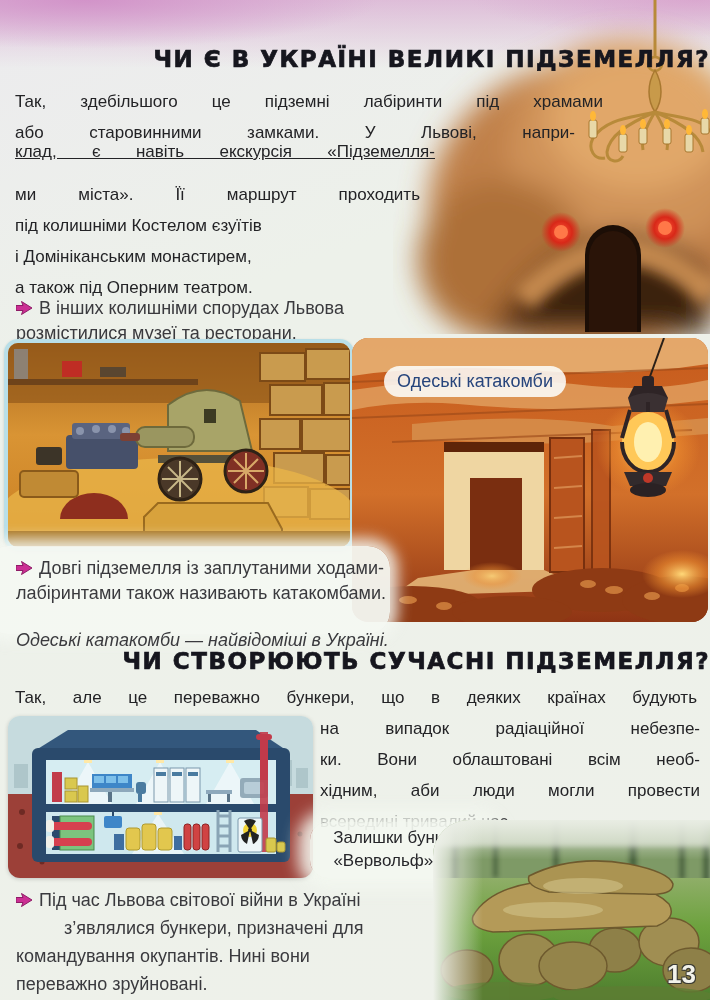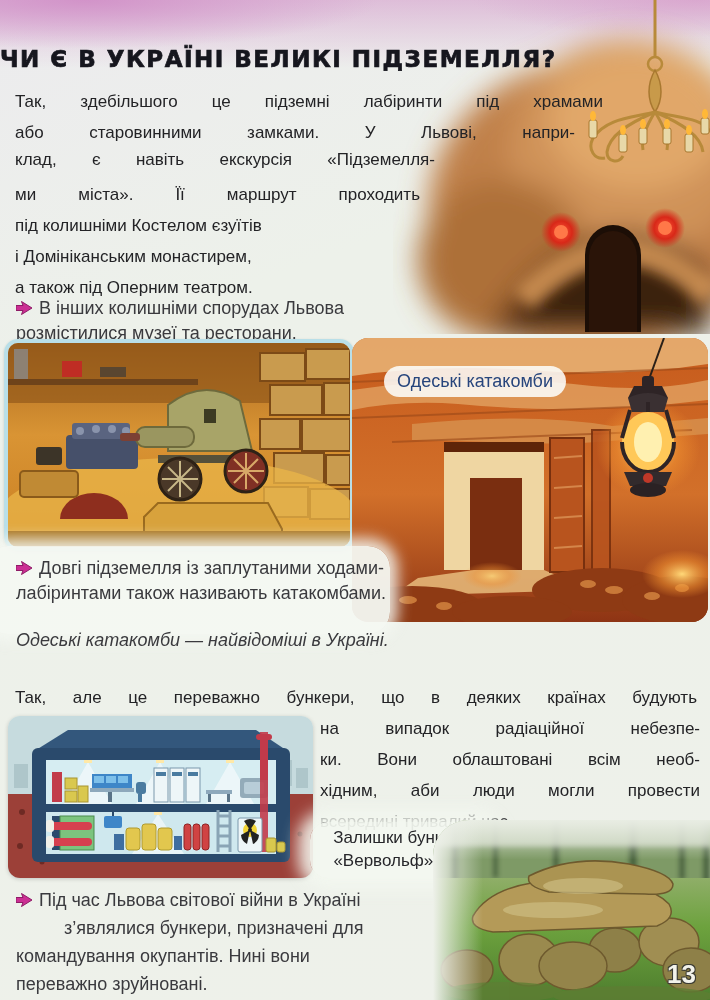--- a/index.html
+++ b/index.html
@@ -6,21 +6,21 @@
   body{font-family:"Liberation Sans",sans-serif;background:#888;}
   .page{position:relative;width:710px;height:1000px;margin:0 auto;overflow:hidden;
         background:linear-gradient(160deg,#ecebee 0%,#edf1ea 30%,#eef1ea 100%);}
   
   .top-haze{position:absolute;left:0;top:0;width:710px;height:80px;pointer-events:none;
     background:
       radial-gradient(ellipse 420px 70px at 12% 0%, rgba(208,140,198,.85), rgba(208,140,198,0) 70%),
       radial-gradient(ellipse 300px 50px at 98% 0%, rgba(214,150,200,.55), rgba(214,150,200,0) 75%),
       linear-gradient(180deg, rgba(210,150,200,.55), rgba(210,150,200,0) 85%);}
   
-  .h-title{position:absolute;left:0;width:710px;text-align:left;
+  .h-title{position:absolute;left:0;width:710px;text-align:right;
     font-family:"DejaVu Sans",sans-serif;font-weight:bold;font-size:23px;
     letter-spacing:1.5px;color:#16161e;-webkit-text-stroke:.7px #16161e;}
   #title1{top:46px;}
   #title2{top:648px;}
   
   .ln{position:absolute;font-size:17px;line-height:31px;color:#232326;white-space:nowrap;}
   .ln.j{white-space:normal;text-align:justify;text-align-last:justify;}
   
   .note-ln{position:absolute;font-size:18px;line-height:25px;color:#3a3a3e;white-space:nowrap;}
   .bullet{display:inline-block;width:17px;height:14px;margin-right:6px;vertical-align:-1px;}
@@ -124,21 +124,21 @@
         <ellipse cx="296" cy="130" rx="3" ry="5"></ellipse>
           <ellipse cx="312" cy="114" rx="3" ry="5"></ellipse>
       </g>
     </svg>
   </div>
 
   <div id="title1" class="h-title">ЧИ Є В УКРАЇНІ ВЕЛИКІ ПІДЗЕМЕЛЛЯ?</div>
 
   <div class="ln j" style="left:15px;top:86px;width:588px;">Так, здебільшого це підземні лабіринти під храмами</div>
   <div class="ln j" style="left:15px;top:117px;width:560px;">або старовинними замками. У Львові, напри-</div>
-  <div class="ln j" style="left:15px;top:144px;width:420px;">клад, є навіть екскурсія «Підземелля-</div>
+  <div class="ln j" style="left:15px;top:136px;width:420px;text-decoration:underline;">клад, є навіть екскурсія «Підземелля-</div>
   <div class="ln j" style="left:15px;top:179px;width:405px;">ми міста». Її маршрут проходить</div>
   <div class="ln" style="left:15px;top:210px;">під колишніми Костелом єзуїтів</div>
   <div class="ln" style="left:15px;top:241px;">і Домініканським монастирем,</div>
   <div class="ln" style="left:15px;top:272px;">а також під Оперним театром.</div>
 
   <div class="note-ln" style="left:16px;top:296px;">
     <span class="bullet">
       <svg width="17" height="14" viewBox="0 0 17 14">
           <path d="M0,4.5 h7 l-1.5,-4 L16,7 l-10.5,6.5 1.5,-4 h-7 Z" fill="#cb2f93" stroke="#8e1c66" stroke-width="1"></path>
         </svg>
@@ -303,20 +303,21 @@
   <div class="note-ln" style="left:16px;top:556px;">
     <span class="bullet">
       <svg width="17" height="14" viewBox="0 0 17 14">
           <path d="M0,4.5 h7 l-1.5,-4 L16,7 l-10.5,6.5 1.5,-4 h-7 Z" fill="#cb2f93" stroke="#8e1c66" stroke-width="1"></path>
         </svg>
     </span><span>Довгі підземелля із заплутаними ходами-</span>
   </div>
   <div class="note-ln" style="left:16px;top:581px;">лабіринтами також називають катакомбами.</div>
   <div class="note-ln" style="left:16px;top:628px;font-style:italic;">Одеські катакомби — найвідоміші в Україні.</div>
 
+  <div id="title2" class="h-title">ЧИ СТВОРЮЮТЬ СУЧАСНІ ПІДЗЕМЕЛЛЯ?</div>
 
   <div class="ln j" style="left:15px;top:682px;width:682px;">Так, але це переважно бункери, що в деяких країнах будують</div>
   <div class="ln j" style="left:320px;top:713px;width:380px;">на випадок радіаційної небезпе-</div>
   <div class="ln j" style="left:320px;top:744px;width:380px;">ки. Вони облаштовані всім необ-</div>
   <div class="ln j" style="left:320px;top:775px;width:380px;">хідним, аби люди могли провести</div>
   <div class="ln" style="left:320px;top:806px;">всередині тривалий час.</div>
 
   <div id="bunker-card">
     <svg width="305" height="162" viewBox="0 0 305 162">
       <rect width="305" height="162" fill="#c6dbde"></rect>

